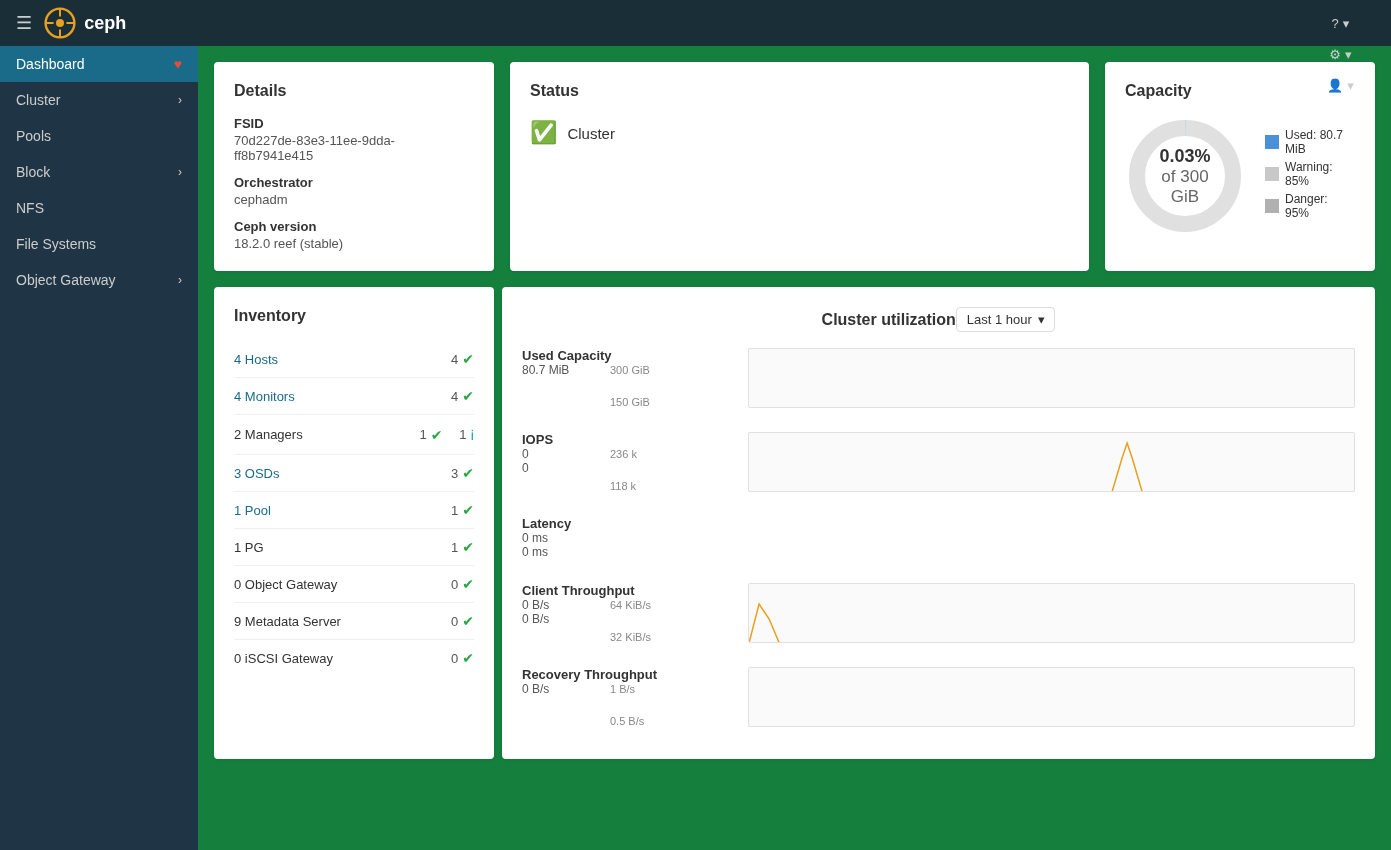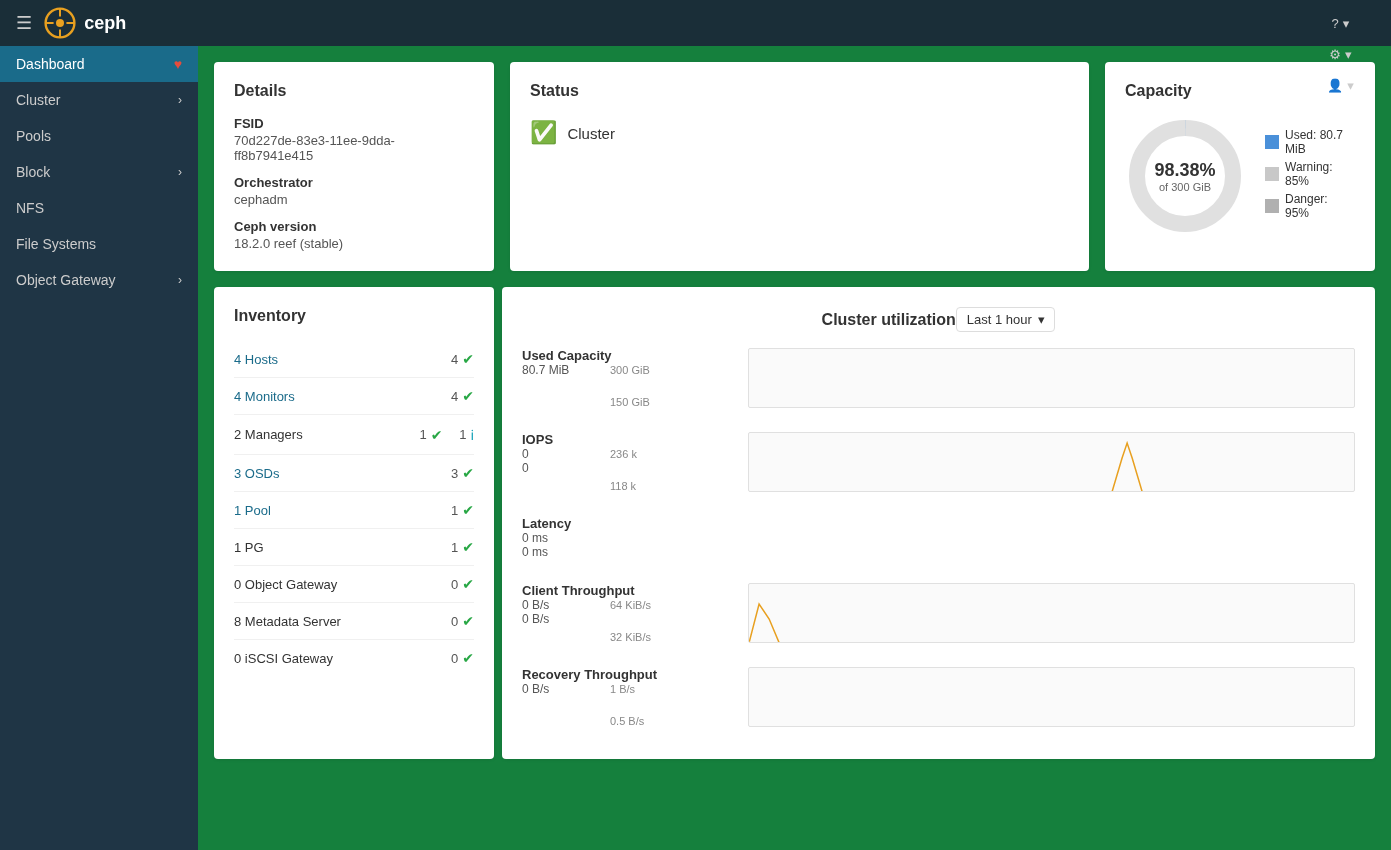--- a/index.html
+++ b/index.html
@@ -88,21 +88,21 @@
     
     .capacity-content { display: flex; align-items: center; gap: 20px; margin-top: 8px; }
     .donut-container { position: relative; width: 120px; height: 120px; }
     .donut-center {
       position: absolute;
       top: 50%; left: 50%;
       transform: translate(-50%, -50%);
       text-align: center;
     }
     .donut-pct { font-size: 18px; font-weight: bold; color: #333; }
-    .donut-sub { font-size: 11px; color: #666; }
+    .donut-sub { font-size: 17px; color: #666; }
     .legend { font-size: 12px; }
     .legend-item { display: flex; align-items: center; gap: 6px; margin-bottom: 4px; }
     .legend-color { width: 14px; height: 14px; flex-shrink: 0; }
 
     
     .bottom-row { display: flex; gap: 8px; }
     .card-inventory { flex: 0 0 280px; }
     .card-utilization { flex: 1; }
 
     
@@ -248,21 +248,21 @@
 
       <div class="card card-capacity">
         <div class="card-title">Capacity</div>
         <div class="capacity-content">
           <div class="donut-container">
             <svg width="120" height="120" viewBox="0 0 120 120">
               <circle cx="60" cy="60" r="48" fill="none" stroke="#e0e0e0" stroke-width="16"></circle>
               <circle cx="60" cy="60" r="48" fill="none" stroke="#4a90d9" stroke-width="16" stroke-dasharray="301.59" stroke-dashoffset="301.49" stroke-linecap="butt" transform="rotate(-90 60 60)"></circle>
             </svg>
             <div class="donut-center">
-              <div class="donut-pct">98.38%</div>
+              <div class="donut-pct">0.03%</div>
               <div class="donut-sub">of 300 GiB</div>
             </div>
           </div>
           <div class="legend">
             <div class="legend-item">
               <div class="legend-color" style="background:#4a90d9;"></div>
               <span>Used: 80.7 MiB</span>
             </div>
             <div class="legend-item">
               <div class="legend-color" style="background:#c8c8c8;"></div>
@@ -335,21 +335,21 @@
 
         <div class="inventory-item">
           <span class="inv-label">0 Object Gateway</span>
           <div class="inv-count">
             <span class="inv-num">0</span>
             <span class="badge-ok">✔</span>
           </div>
         </div>
 
         <div class="inventory-item">
-          <span class="inv-label">8 Metadata Server</span>
+          <span class="inv-label">9 Metadata Server</span>
           <div class="inv-count">
             <span class="inv-num">0</span>
             <span class="badge-ok">✔</span>
           </div>
         </div>
 
         <div class="inventory-item">
           <span class="inv-label">0 iSCSI Gateway</span>
           <div class="inv-count">
             <span class="inv-num">0</span>

